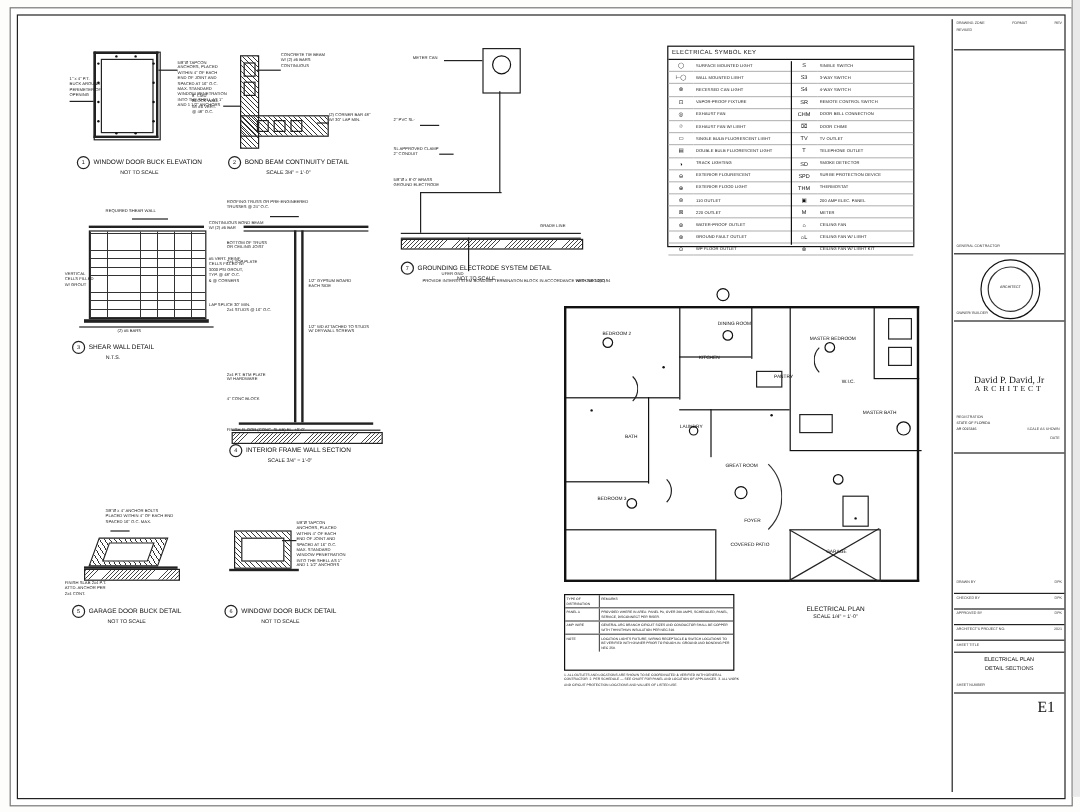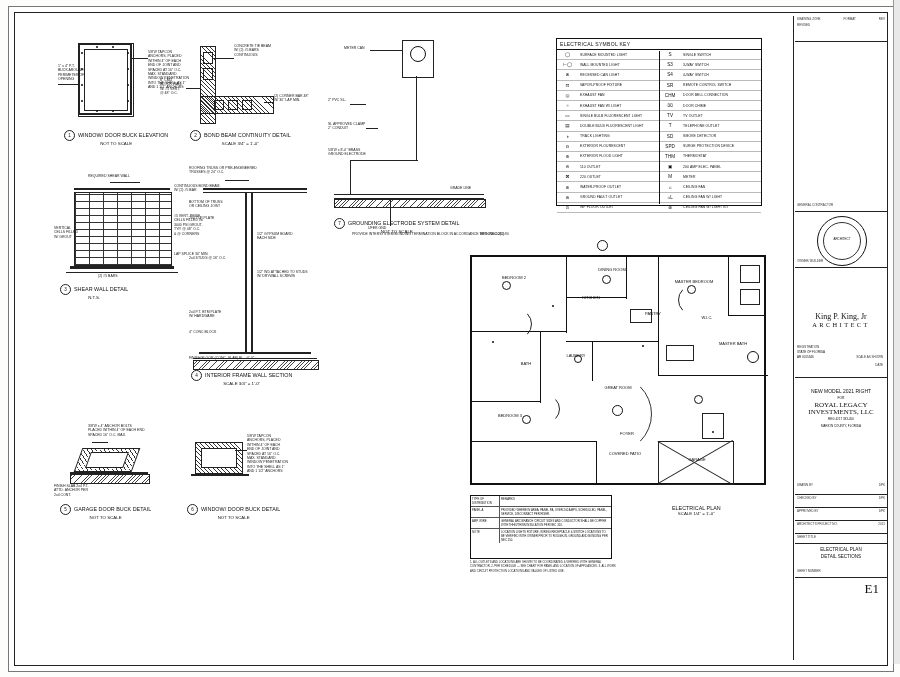--- a/index.html
+++ b/index.html
@@ -472,41 +472,33 @@
       <div class="lbl" style="margin-top:160px;">GENERAL CONTRACTOR</div>
     </div>
     <div class="seal">
       <div class="inner"></div>
       <div class="txt">ARCHITECT</div>
     </div>
     <div class="cell" style="top:196px;height:56px;">
       <div class="lbl" style="margin-top:46px;">OWNER/ BUILDER</div>
     </div>
     <div class="arch" style="top:296px;">
-      <div class="nm">King P. King, Jr</div>
+      <div class="nm">David P. David, Jr</div>
       <div class="sb">ARCHITECT</div>
     </div>
     <div class="cell" style="top:322px;height:40px;">
       <div class="lbl" style="margin-top:6px;">REGISTRATION</div>
       <div class="val" style="font-size:3px;">STATE OF FLORIDA</div>
       <div class="val" style="font-size:3px;">AR 0015346</div>
       <div class="lbl" style="position:absolute;right:2px;top:16px;text-align:right;">
         <span>SCALE</span>
         <span>AS SHOWN</span>
       </div>
       <div class="lbl" style="position:absolute;right:2px;top:24px;">DATE</div>
     </div>
-    <div class="projt" style="top:372px;">
-      <div style="font-size:5px;">NEW MODEL 2021 RIGHT</div>
-      <div style="font-size:3.4px;">FOR</div>
-      <div class="b">ROYAL LEGACY</div>
-      <div class="b">INVESTMENTS, LLC</div>
-      <div class="s">REG 4217 333-056</div>
-      <div class="s">MARION COUNTY, FLORIDA</div>
-    </div>
     <div class="cell" style="top:466px;height:13px;">
       <div class="lbl" style="display:flex;justify-content:space-between;">
         <span>DRAWN BY</span>
         <span>DPK</span>
       </div>
     </div>
     <div class="cell" style="top:479px;height:13px;">
       <div class="lbl" style="display:flex;justify-content:space-between;">
         <span>CHECKED BY</span>
         <span>DPK</span>

